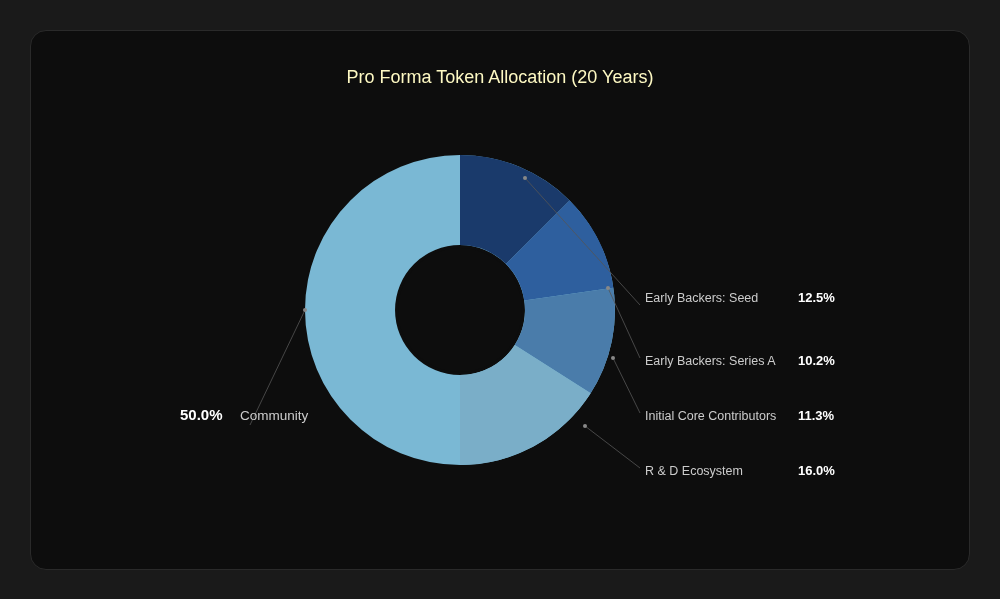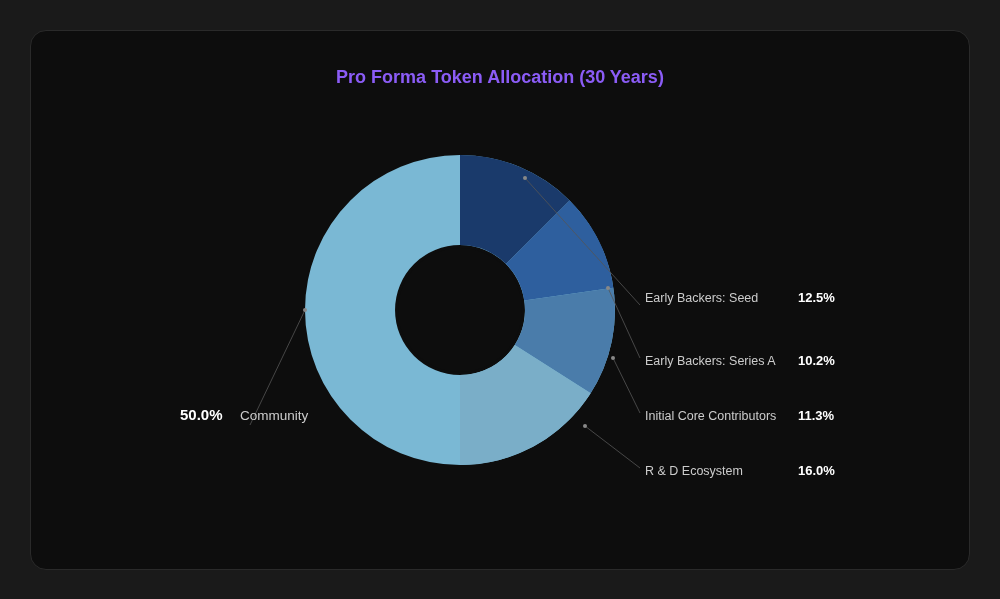--- a/index.html
+++ b/index.html
@@ -28,22 +28,22 @@
       position: absolute;
       top: 36px;
       left: 50%;
       transform: translateX(-50%);
       white-space: nowrap;
       color: #e0e0e0;
       font-size: 18px;
       font-weight: 400;
     }
     .title span {
-      color: #8b5cf6;
-      font-weight: 700;
+      color: #fef9c3;
+      font-weight: 400;
     }
     .chart-area {
       display: flex;
       align-items: flex-start;
       justify-content: center;
       width: 100%;
       height: 420px;
       margin-top: 40px;
       position: relative;
     }
@@ -67,21 +67,21 @@
       font-size: 15px;
       fill: #ffffff;
       font-weight: 700;
     }
   </style>
 </head>
 <body>
 
 <div class="card">
   <div class="title">
-    <span>Pro Forma Token Allocation</span><span> (30 Years)</span>
+    <span>Pro Forma Token Allocation</span><span> (20 Years)</span>
   </div>
   <div class="chart-area">
     <svg class="donut" width="700" height="400" viewBox="0 0 700 400">
 
       <path d="M310,45 A155,155 0 0,1 310,355 A155,155 0 0,1 310,45 Z
                M310,135 A65,65 0 0,0 310,265 A65,65 0 0,0 310,135 Z" fill="none"></path>
 
       <path id="seg-community" fill="#7ab8d4" d="M310,45
                A155,155 0 0,1 310,355
                L310,265

